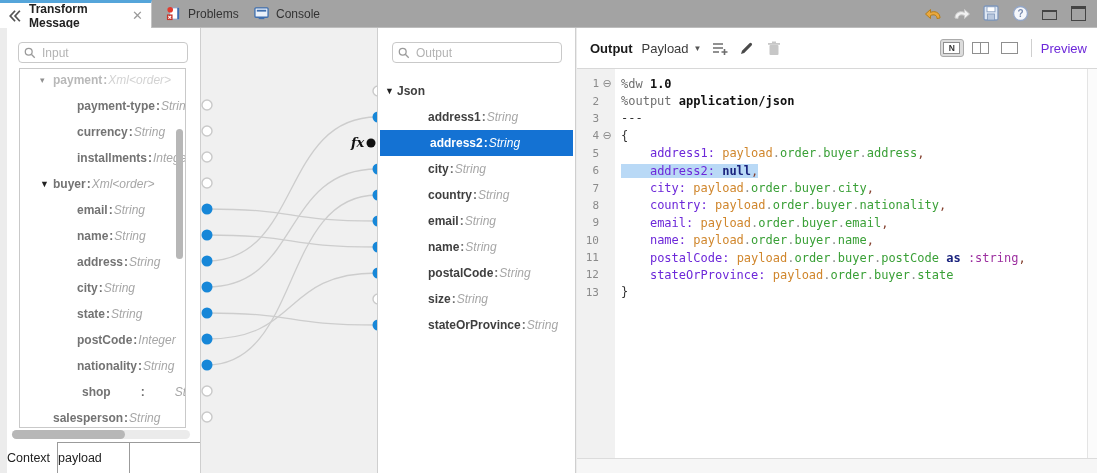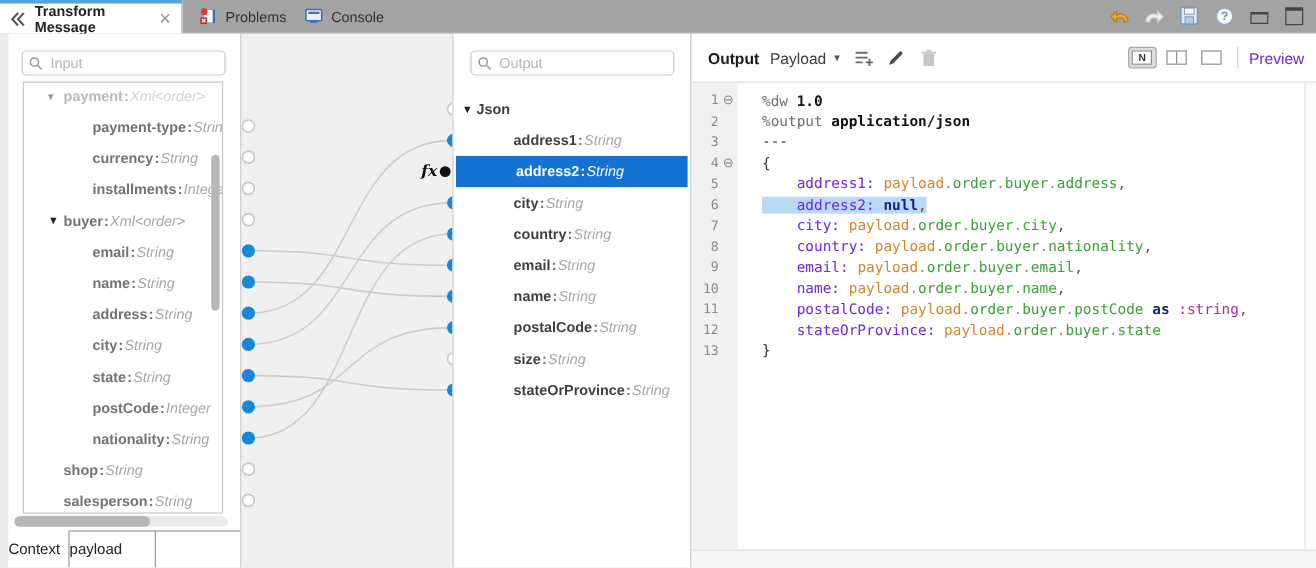--- a/index.html
+++ b/index.html
@@ -89,21 +89,21 @@
   #eh-preview{font-size:13px;color:#6d28d9;margin-right:2px}
 
   #editor-body{position:absolute;left:0;top:41px;right:0;bottom:15px;background:#fff;overflow:hidden}
   #gutter-bg{position:absolute;left:0;top:0;bottom:0;width:38px;background:#f1f1f1}
   #code{position:absolute;left:0;top:6px;right:0}
   .cl{display:flex;height:17.4px;align-items:center}
   .ln{width:22px;text-align:right;color:#8b8b8b;flex:none;
       font:11px "DejaVu Sans Mono",monospace}
   .fold{width:16px;text-align:center;color:#8a8a8a;flex:none;
         font:11px "DejaVu Sans",sans-serif}
-  .ct{font:12px "DejaVu Sans Mono",monospace;white-space:pre;padding-left:20px}
+  .ct{font:12px "DejaVu Sans Mono",monospace;white-space:pre;padding-left:6px}
   .hl{background:#b9d9f6}
   .tok.dir{color:#6f6f6f}
   .tok.bold{color:#111;font-weight:bold}
   .tok.pln{color:#333}
   .tok.key{color:#6d28d9}
   .tok.pay{color:#d0862c}
   .tok.dot{color:#8f8f8f}
   .tok.path{color:#3aa037}
   .tok.kw{color:#1a237e;font-weight:bold}
   .tok.type{color:#9d30a0}
@@ -258,21 +258,21 @@
           <span class="nm">postCode</span>
           <span class="sep"> : </span>
           <span class="ty">Integer</span>
         </div>
         <div class="trow" style="padding-left: 44px;">
           <span class="arr"></span>
           <span class="nm">nationality</span>
           <span class="sep"> : </span>
           <span class="ty">String</span>
         </div>
-        <div class="trow" style="padding-left: 20px;">
+        <div class="trow" style="padding-left: 20px; gap: 29px;">
           <span class="arr"></span>
           <span class="nm">shop</span>
           <span class="sep"> : </span>
           <span class="ty">String</span>
         </div>
         <div class="trow" style="padding-left: 20px;">
           <span class="arr"></span>
           <span class="nm">salesperson</span>
           <span class="sep"> : </span>
           <span class="ty">String</span>

